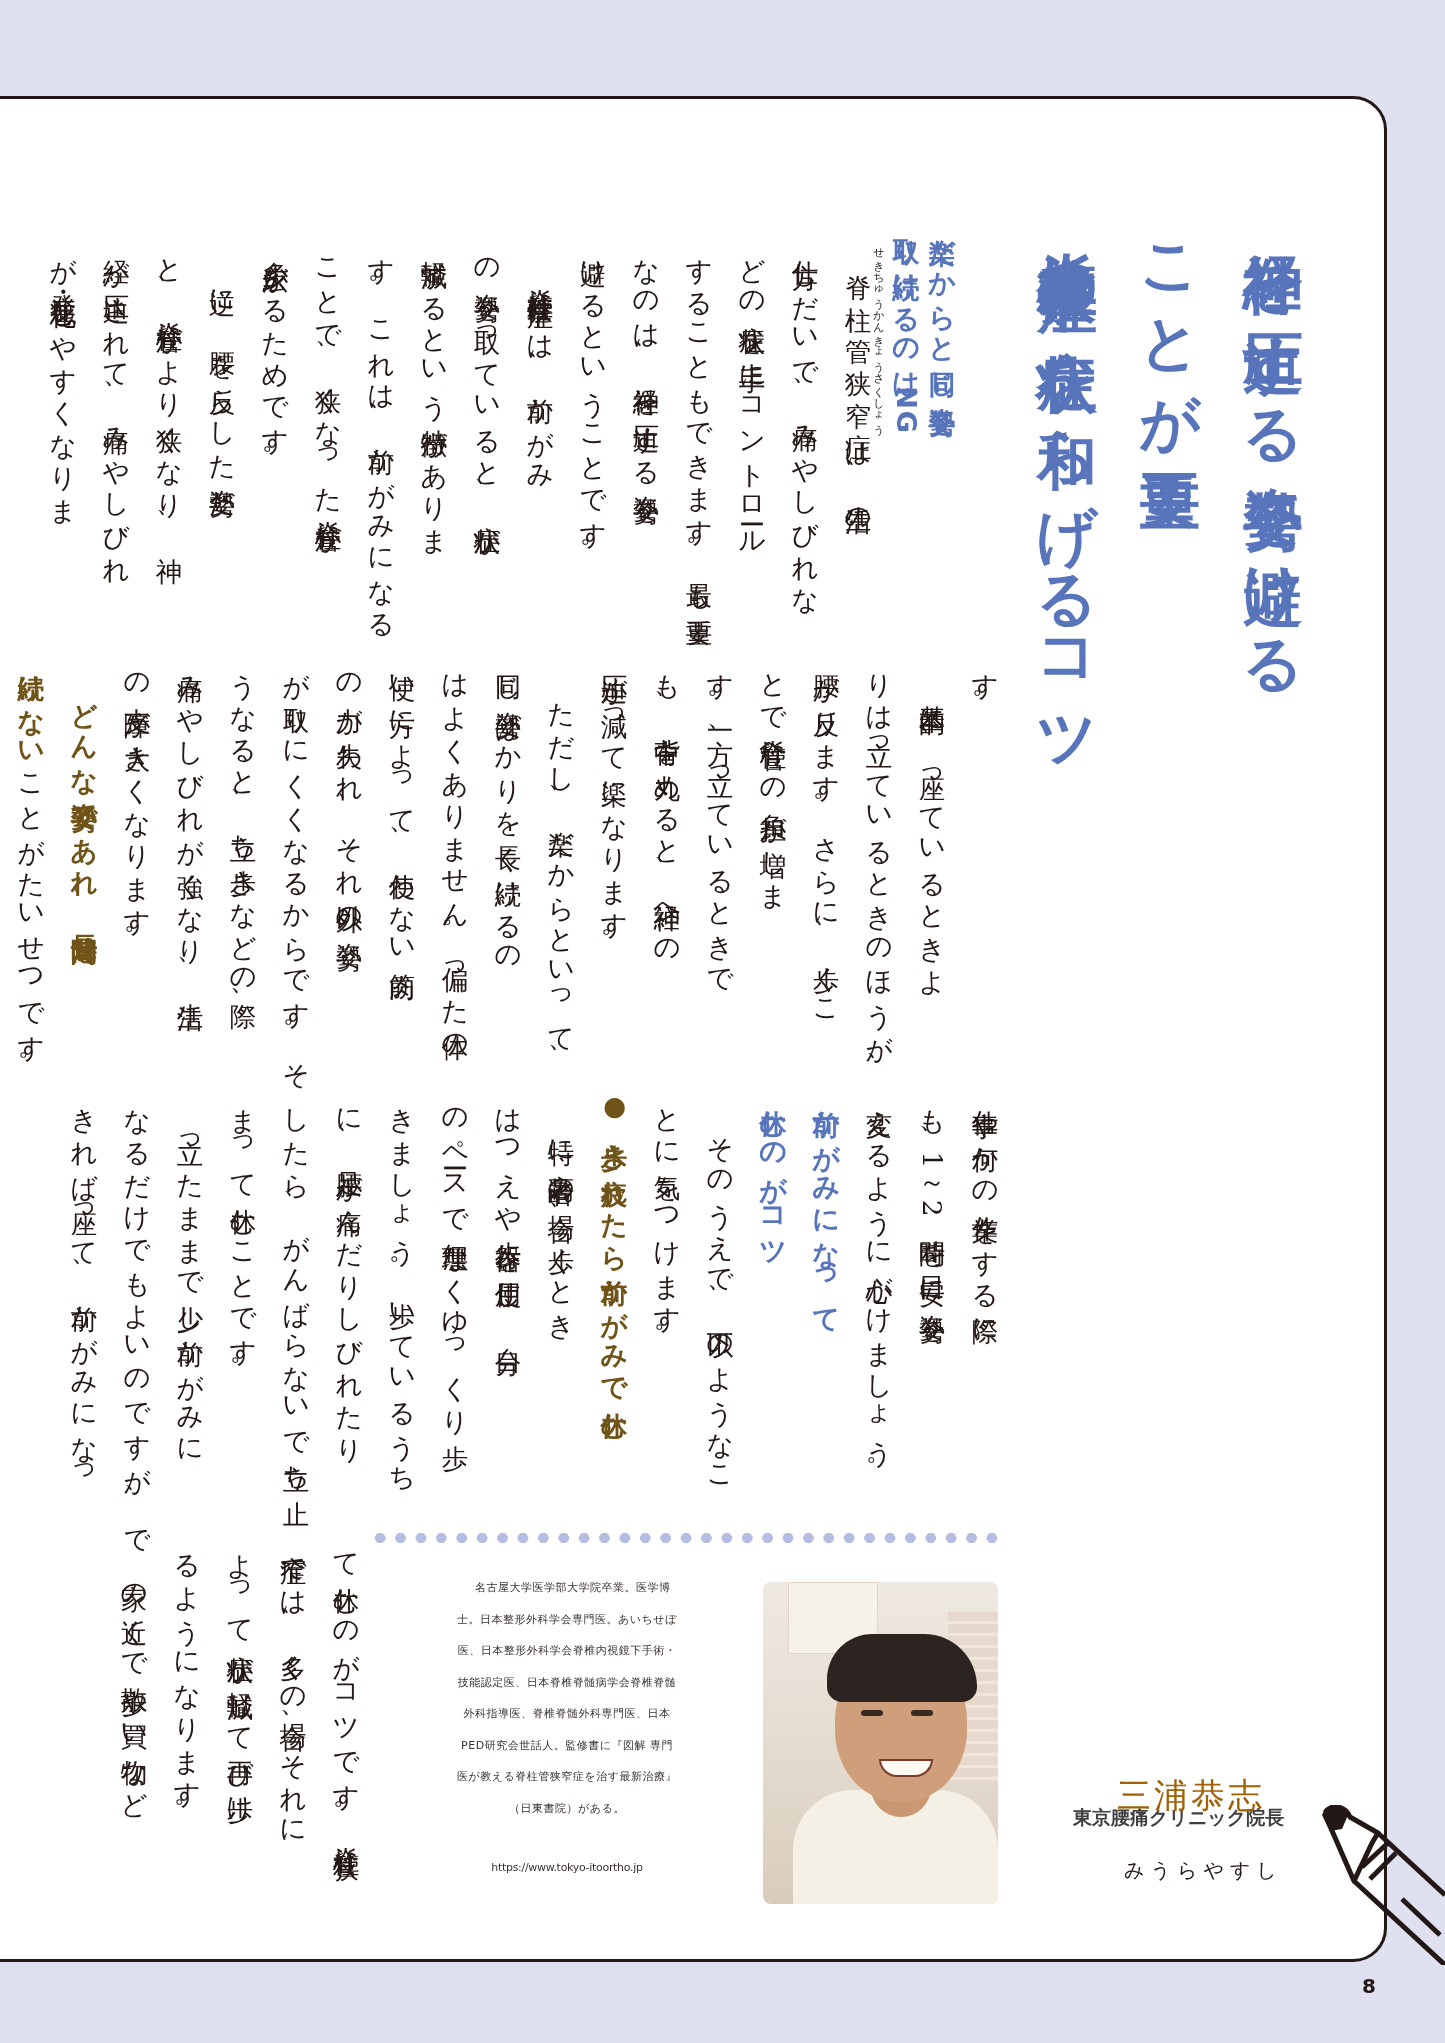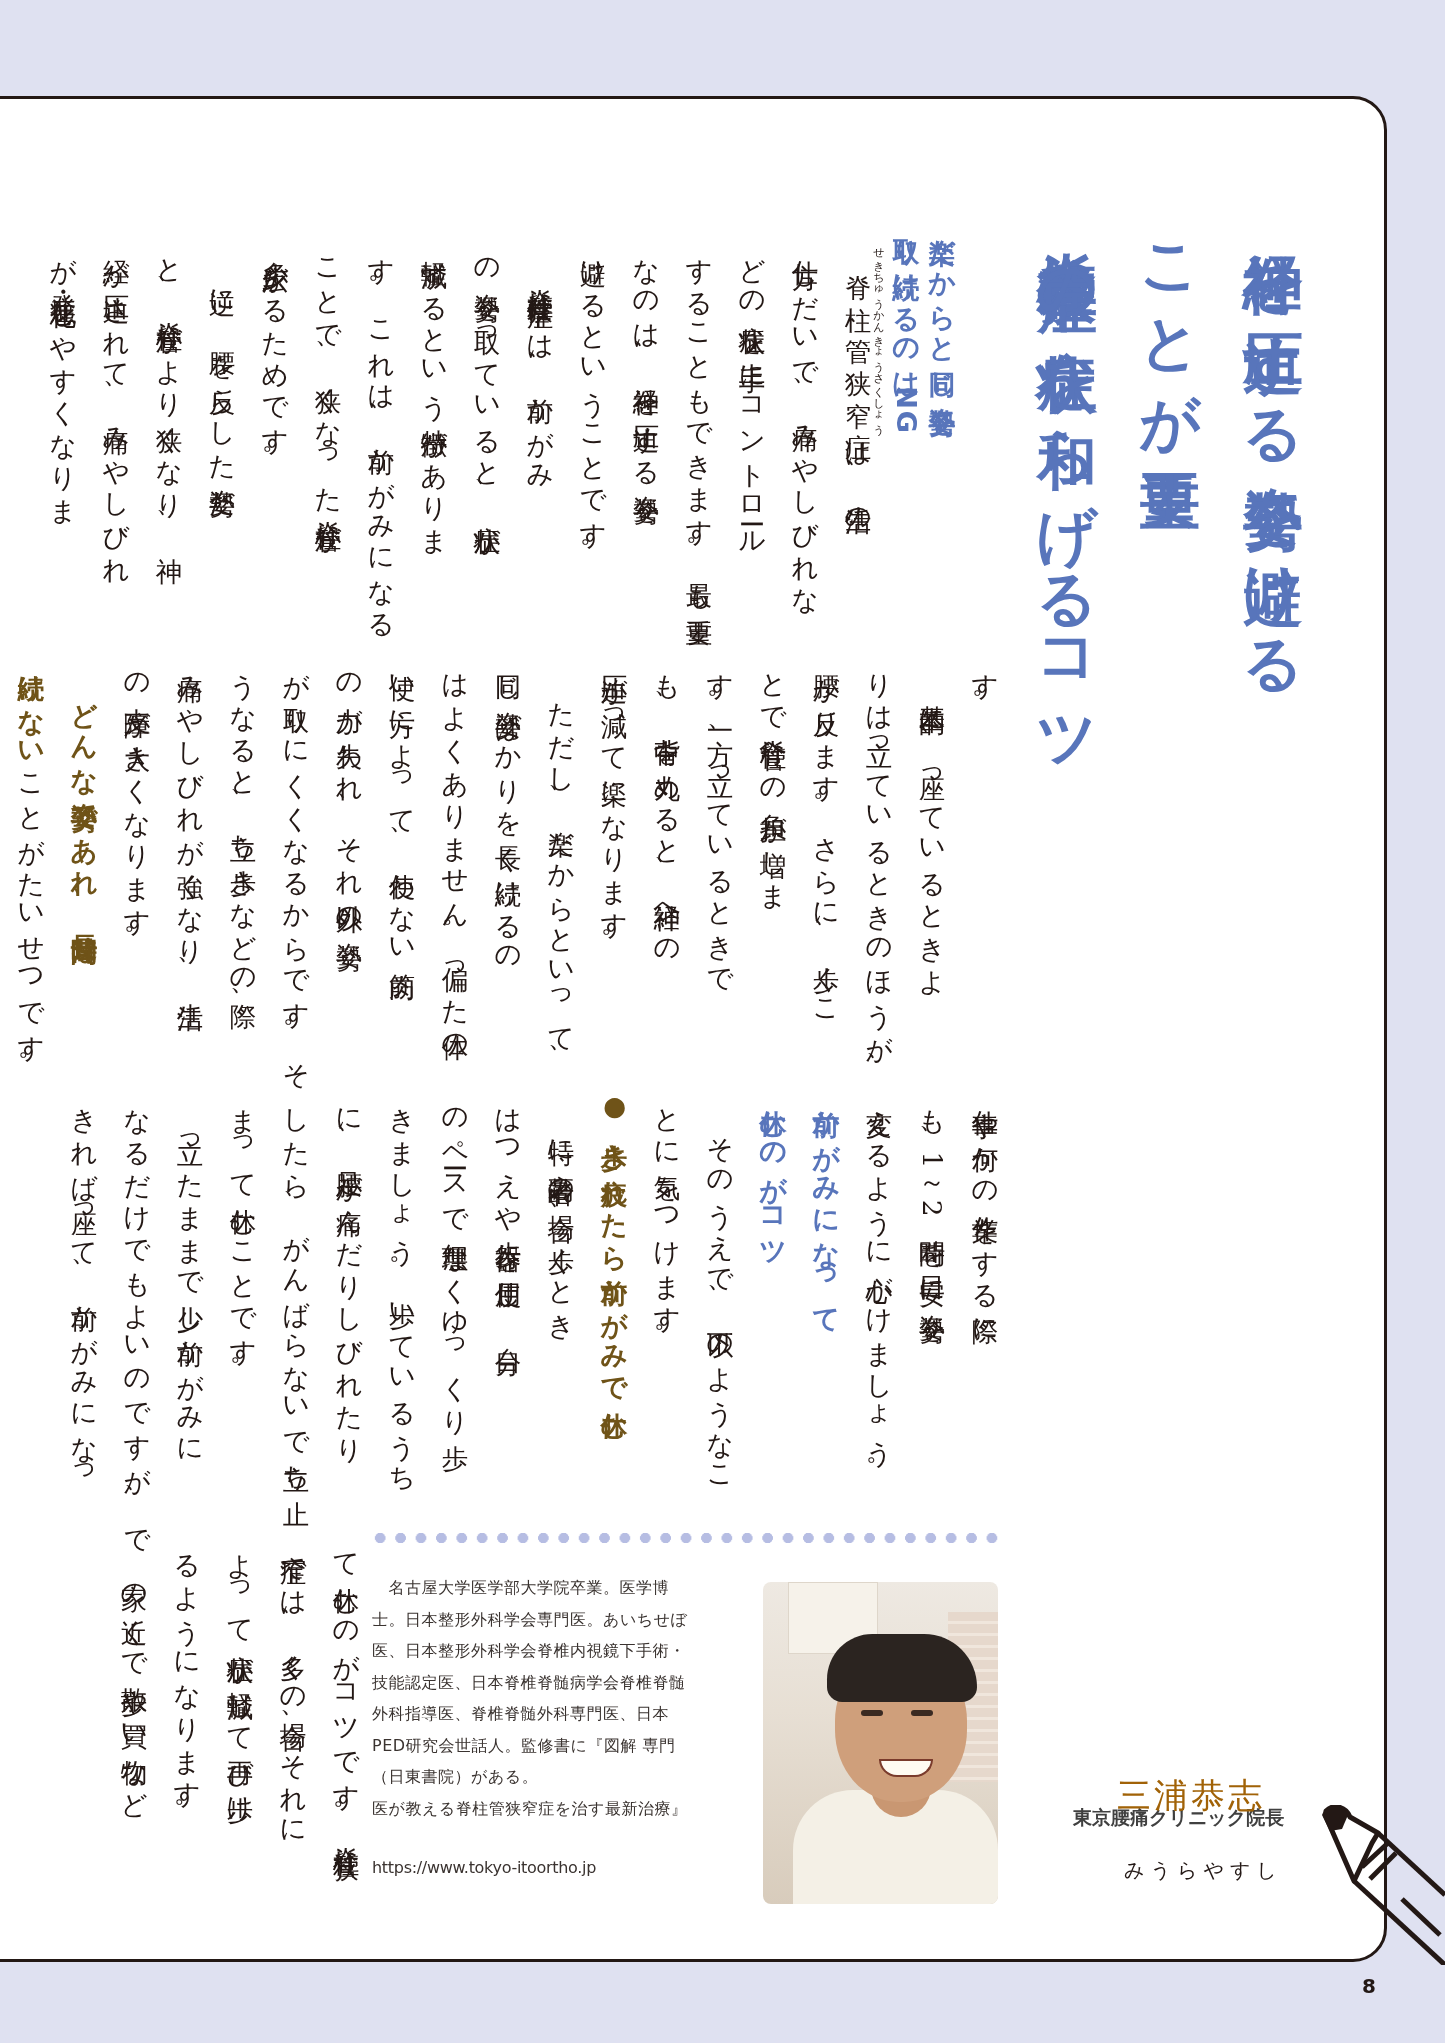--- a/index.html
+++ b/index.html
@@ -37,22 +37,22 @@
   ruby rt { font-size: 11px; letter-spacing: 0; font-family: "DejaVu Sans", sans-serif; }
 
   
   .dots {
     position: absolute; left: 370px; top: 1532px; width: 632px; height: 12px;
     background-image: radial-gradient(circle, #b6bde3 5px, transparent 5.5px);
     background-size: 20.4px 12px; background-repeat: repeat-x;
   }
   .bio {
     position: absolute; left: 372px; top: 1572px; width: 390px;
-    font-family: "DejaVu Sans", sans-serif; font-size: 16px; line-height: 31.5px;
-    color: #3a3330; letter-spacing: 0.5px;
+    font-family: "DejaVu Sans", sans-serif; font-size: 11px; line-height: 31.5px;
+    color: #3a3330; letter-spacing: 0.5px; text-align: center;
   }
   .bio .url { letter-spacing: -0.3px; margin-top: 28px; }
   .photo {
     position: absolute; left: 763px; top: 1582px; width: 235px; height: 322px;
     border-radius: 8px; overflow: hidden;
     background: linear-gradient(180deg, #eee9e2 0%, #e7dfd4 40%, #d8ccbc 100%);
   }
   .photo .wall { position:absolute; left:25px; top:0; width:88px; height:70px; background:#f6f2ea; border:1px solid #ded6ca; }
   .photo .shelf { position:absolute; right:0; top:30px; width:50px; height:170px;
     background: repeating-linear-gradient(180deg,#e6d8cc 0 9px,#f0e6dc 9px 12px); }
@@ -158,22 +158,22 @@
 
 <div class="dots"></div>
 
 <div class="bio">
   <div>　名古屋大学医学部大学院卒業。医学博</div>
   <div>士。日本整形外科学会専門医。あいちせぼ</div>
   <div>医、日本整形外科学会脊椎内視鏡下手術・</div>
   <div>技能認定医、日本脊椎脊髄病学会脊椎脊髄</div>
   <div>外科指導医、脊椎脊髄外科専門医、日本</div>
   <div>PED研究会世話人。監修書に『図解 専門</div>
+  <div>医が教える脊柱管狭窄症を治す最新治療』</div>
   <div>（日東書院）がある。</div>
-  <div>医が教える脊柱管狭窄症を治す最新治療』</div>
   <div class="url">https://www.tokyo-itoortho.jp</div>
 </div>
 
 <div class="photo" title="doctor-portrait">
   <div class="wall"></div>
   <div class="shelf"></div>
   <div class="coat"></div>
   <div class="neck"></div>
   <div class="face"></div>
   <div class="hair"></div>

